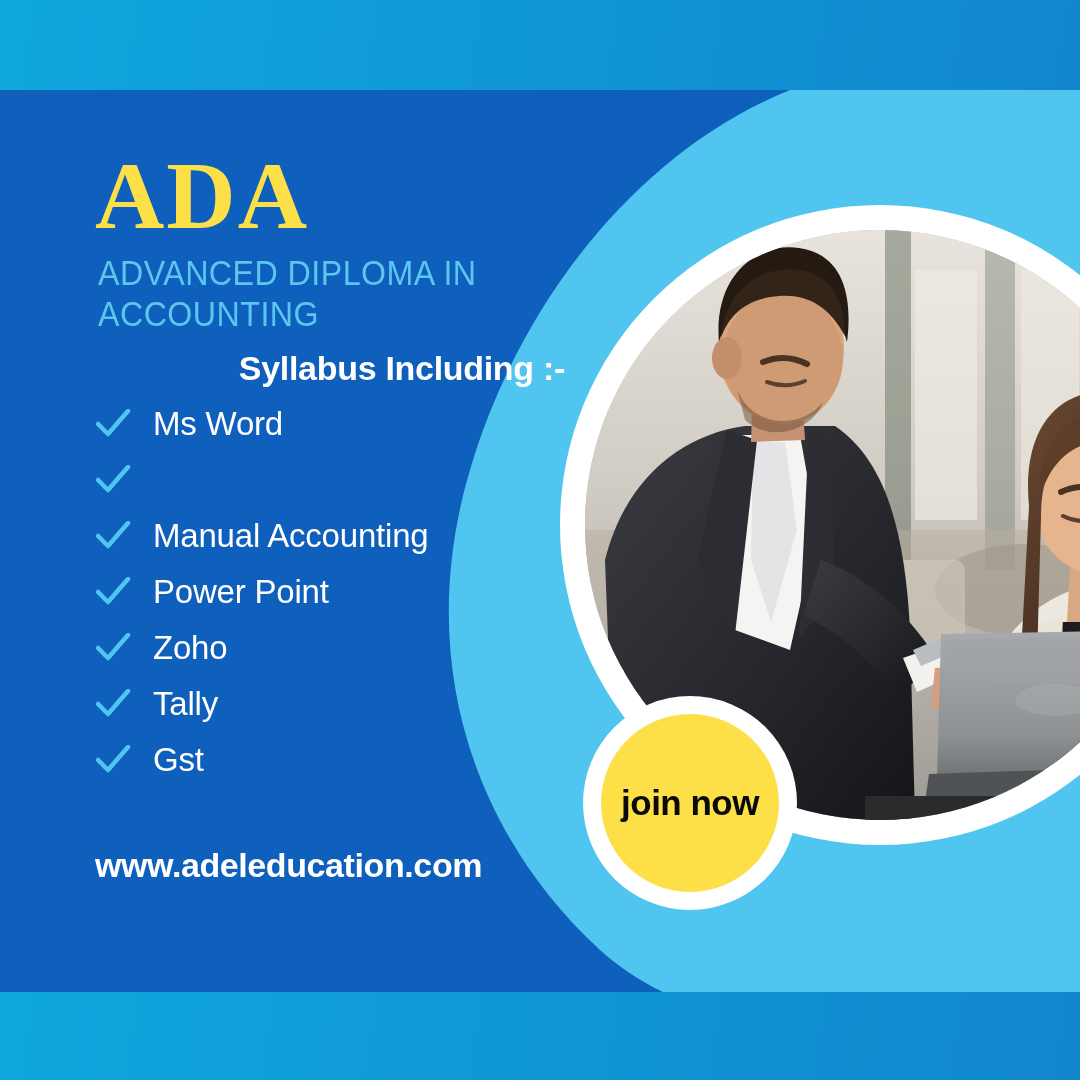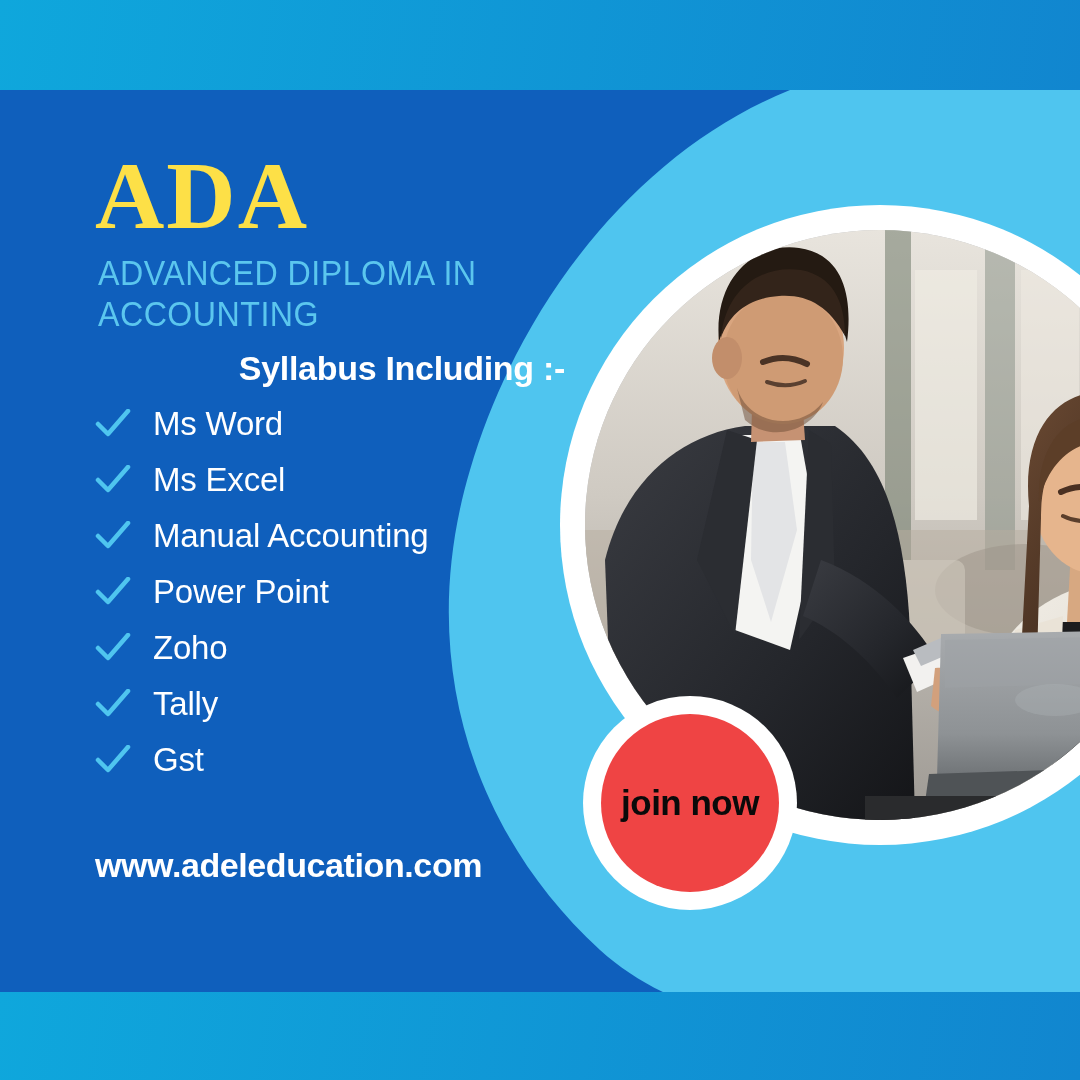--- a/index.html
+++ b/index.html
@@ -79,21 +79,21 @@
     border-radius: 50%;
     background: #ffffff;
   }
   .join-circle {
     position: absolute;
     left: 601px;
     top: 714px;
     width: 178px;
     height: 178px;
     border-radius: 50%;
-    background: #ef4444;
+    background: #fde047;
     display: flex;
     align-items: center;
     justify-content: center;
   }
   .join-label {
     font-size: 35px;
     font-weight: bold;
     color: #0a0a0a;
     letter-spacing: -0.5px;
     white-space: nowrap;
@@ -314,21 +314,20 @@
         </span>
         <span class="item-label">Ms Word</span>
       </li>
 
       <li class="list-item">
         <span class="check-icon">
           <svg width="36" height="30" viewBox="0 0 36 30" xmlns="http://www.w3.org/2000/svg">
             <path d="M 3 15 L 13 25 L 33 2" stroke="#4fc5ef" stroke-width="4.5" fill="none" stroke-linecap="round" stroke-linejoin="round"></path>
           </svg>
         </span>
-        <span class="item-label">Ms Excel</span>
       </li>
 
       <li class="list-item">
         <span class="check-icon">
           <svg width="36" height="30" viewBox="0 0 36 30" xmlns="http://www.w3.org/2000/svg">
             <path d="M 3 15 L 13 25 L 33 2" stroke="#4fc5ef" stroke-width="4.5" fill="none" stroke-linecap="round" stroke-linejoin="round"></path>
           </svg>
         </span>
         <span class="item-label">Manual Accounting</span>
       </li>

